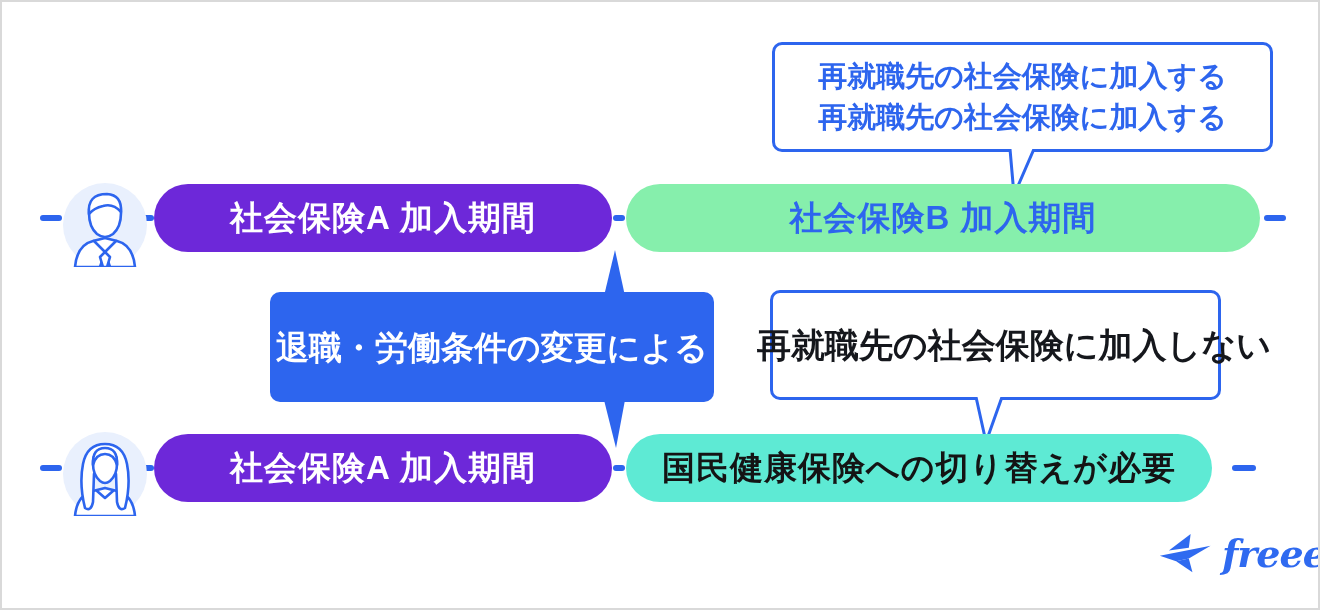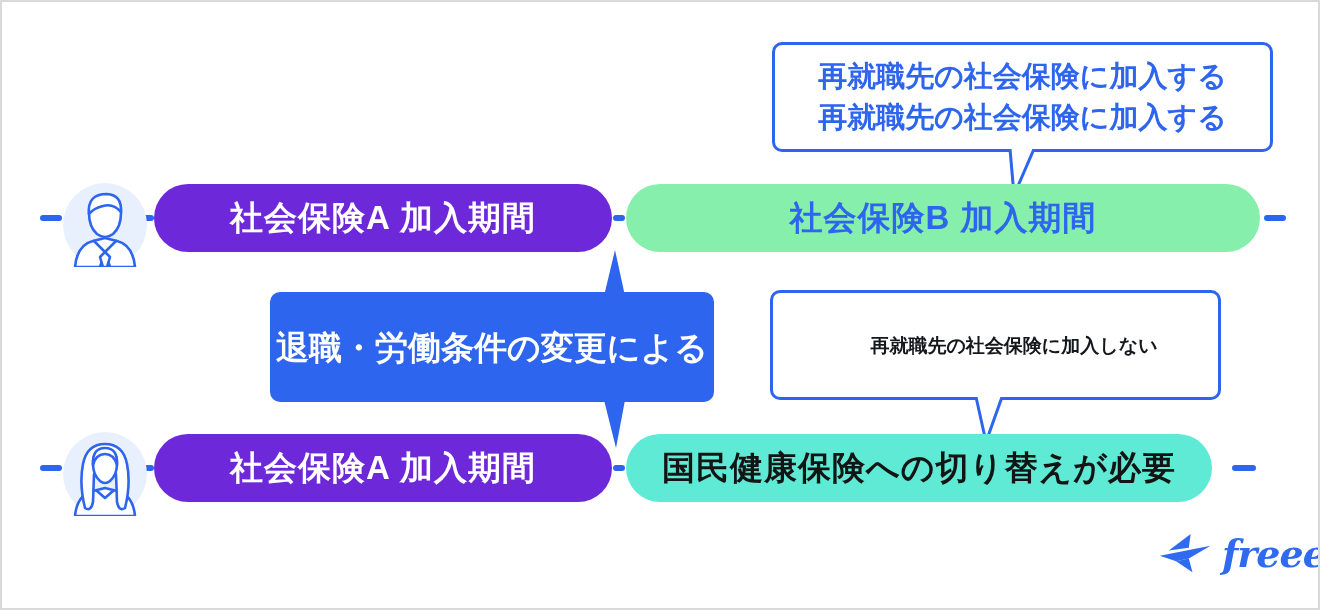--- a/index.html
+++ b/index.html
@@ -15,21 +15,21 @@
   }
   .pill-solid{background:#6d28d9;color:#ffffff;}
   .pill-light{background:#86efac;color:#2d65ee;}
   .pill-gray{background:#5eead4;color:#141414;}
   .callout{
     position:absolute;box-sizing:border-box;border-radius:10px;
     display:flex;flex-direction:column;align-items:center;justify-content:center;
     text-align:center;font-weight:700;line-height:41px;white-space:nowrap;
   }
   .callout-outline-blue{background:#ffffff;border:3px solid #2d65ee;color:#2d65ee;font-size:29px;}
-  .callout-outline-dark{background:#ffffff;border:3px solid #2d65ee;color:#15171c;font-size:19px;padding-left:37px;}
+  .callout-outline-dark{background:#ffffff;border:3px solid #2d65ee;color:#15171c;font-size:34px;padding-left:37px;}
   .callout-solid{background:#2d65ee;color:#ffffff;font-size:33px;}
   .dash{position:absolute;height:6px;background:#2d65ee;border-radius:3px;}
   .tail{position:absolute;}
   .avatar{position:absolute;width:84px;height:84px;}
   .logo{position:absolute;left:1156px;top:530px;display:flex;align-items:center;gap:6px;}
   .logo-text{
     font-family:"DejaVu Serif","Liberation Serif",serif;font-style:italic;font-weight:700;
     font-size:38px;color:#2f6af0;letter-spacing:-1px;line-height:1;
   }
 </style>

